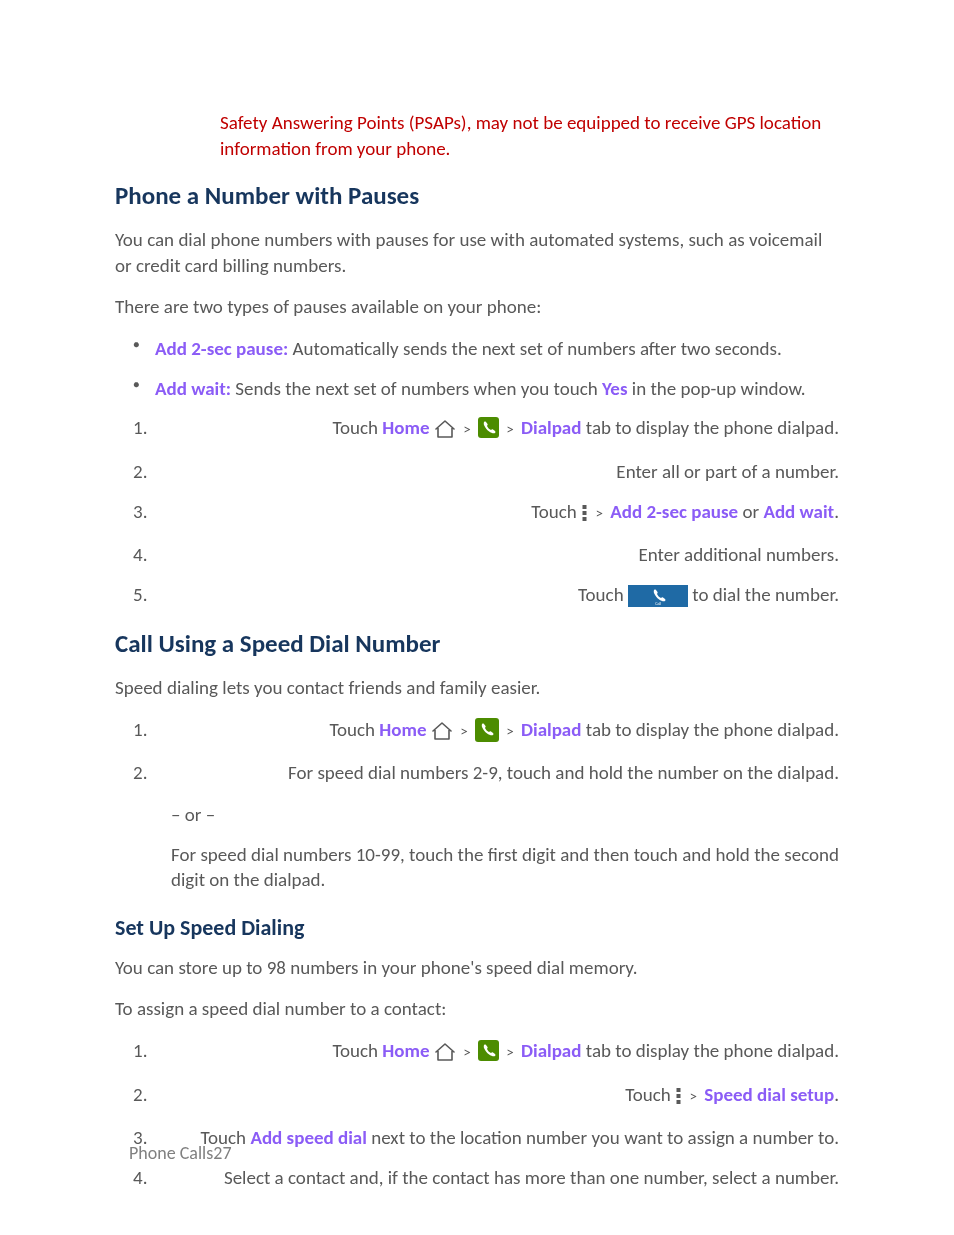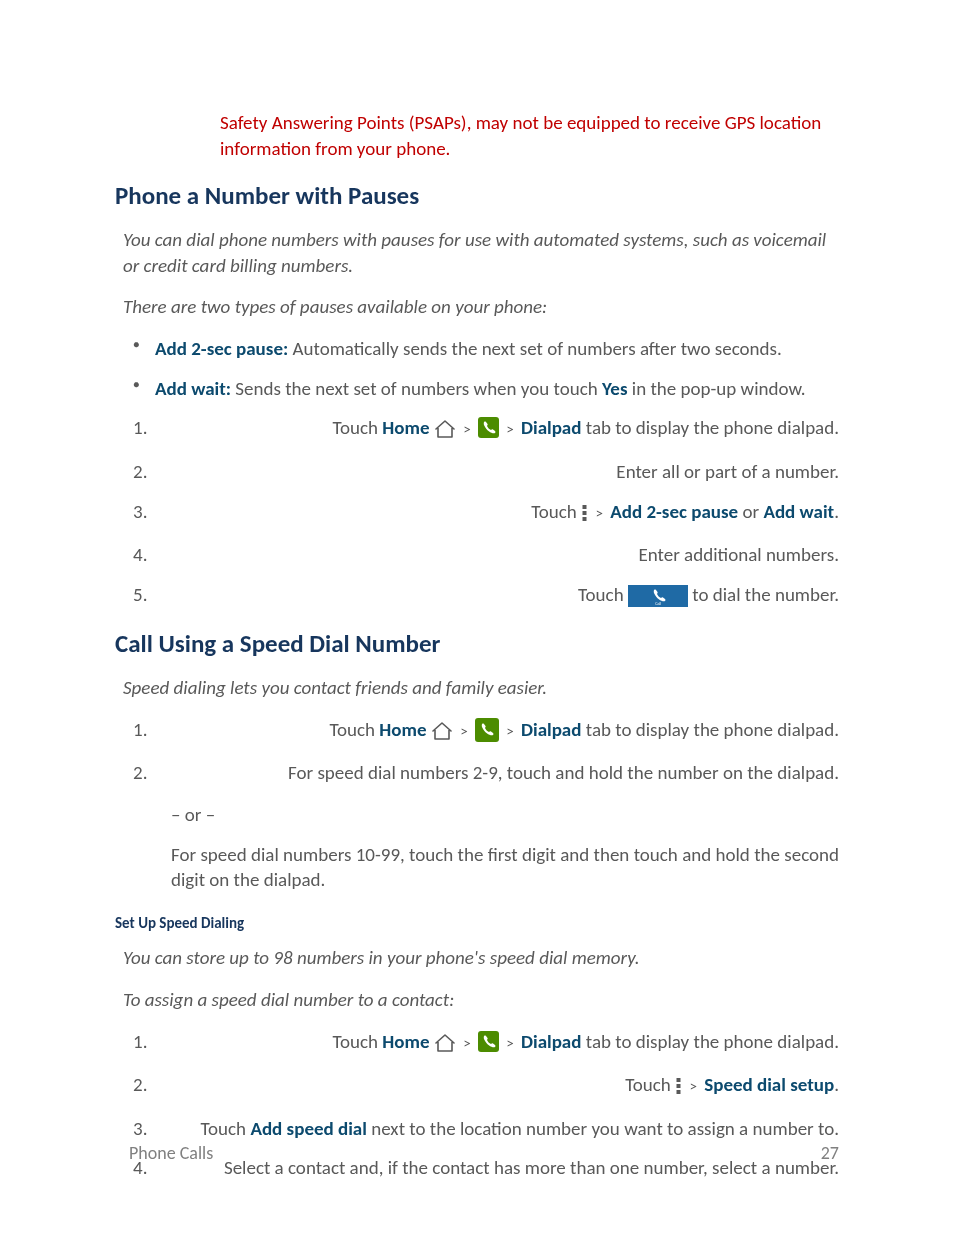--- a/index.html
+++ b/index.html
@@ -27,27 +27,26 @@
     padding-left: 105px;
   }
   h2.heading {
     color: #17365d;
     font-size: 25px;
     font-weight: 700;
     margin: 14px 0 14px 0;
   }
   h3.subheading {
     color: #17365d;
-    font-size: 15px;
+    font-size: 22px;
     font-weight: 700;
     margin: 20px 0 12px 0;
   }
   p.para {
-    margin: 0 0 16px 8px;
-    font-style: italic;
+    margin: 0 0 16px 0;
   }
   ul.bullets {
     list-style: none;
     padding: 0;
     margin: 0 0 4px 0;
   }
   ul.bullets > li {
     position: relative;
     padding-left: 40px;
     margin: 0 0 14px 0;
@@ -77,36 +76,36 @@
     content: counter(step) ".";
     position: absolute;
     left: 18px;
     top: 0;
     color: #595959;
   }
   .sub {
     padding-left: 56px;
     margin: 0 0 14px 0;
   }
-  .bold { font-weight: 700; color: #0c4a6e; }
+  .bold { font-weight: 700; color: #8b5cf6; }
   .sep { display: inline-block; padding: 0 3px; font-size: 15px; vertical-align: 0px;}
   .icon {
     display: inline-block;
     vertical-align: -4px;
   }
   .footer {
     position: absolute;
     left: 129px;
     right: 115px;
     bottom: 70px;
     color: #808080;
     font-size: 18px;
   }
   .footer .left { float: left; }
-  .footer .center { text-align: right; }
+  .footer .center { text-align: left; }
 </style>
 </head>
 <body>
 
 <div class="page">
 
   <p class="warning">Safety Answering Points (PSAPs), may not be equipped to receive GPS location information from your phone.</p>
 
   <h2 class="heading">Phone a Number with Pauses</h2>
 

